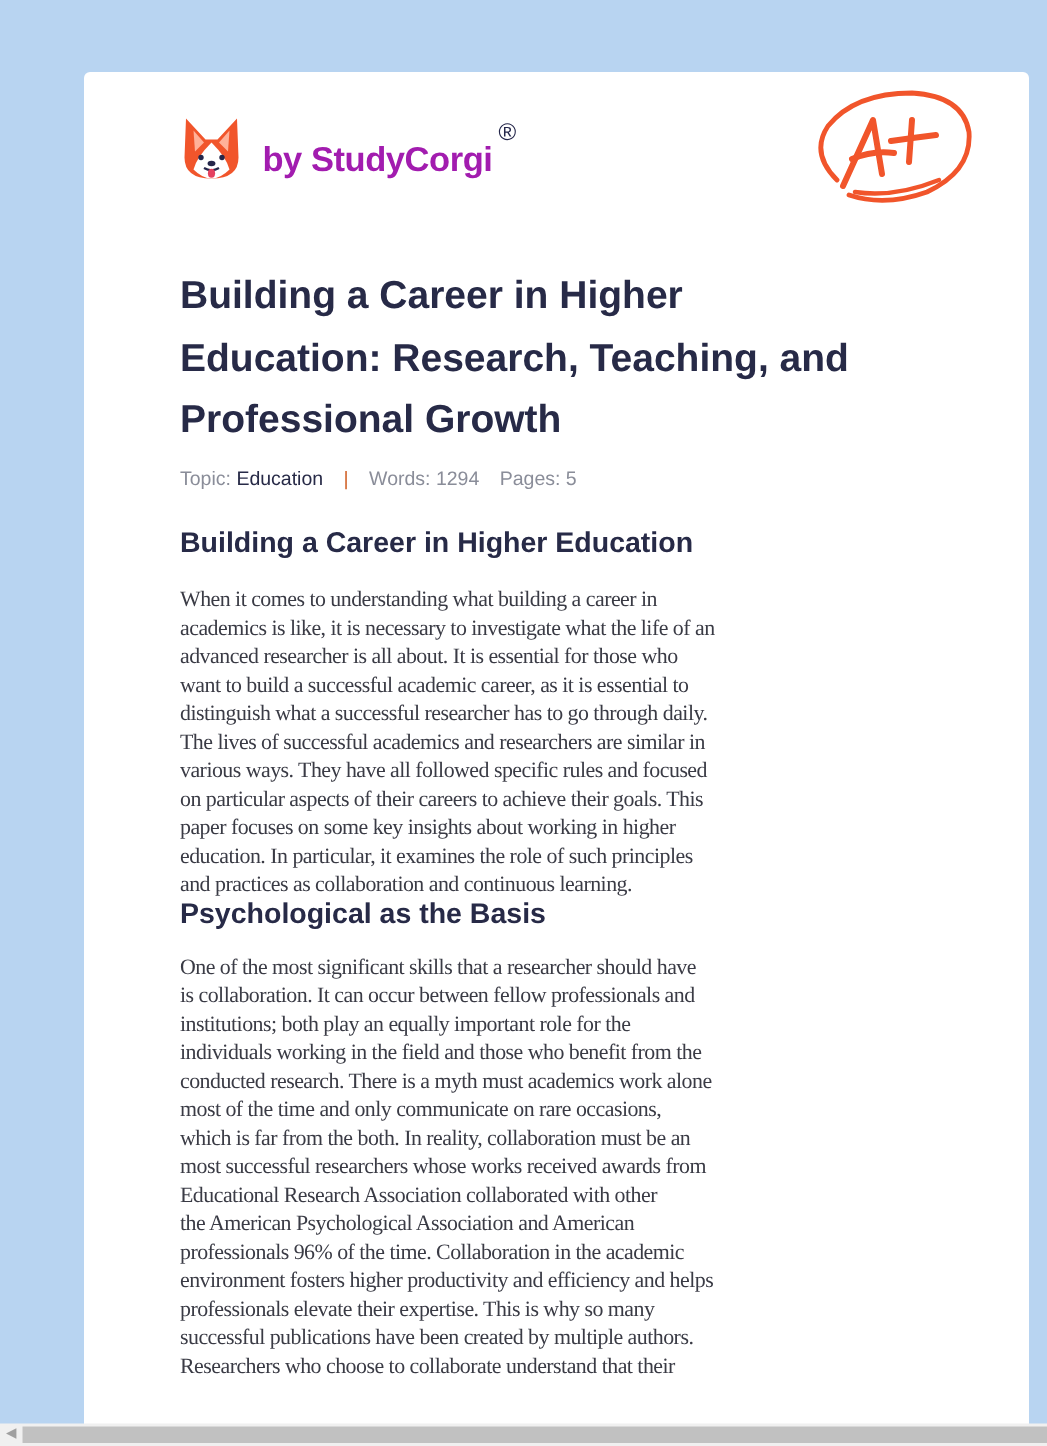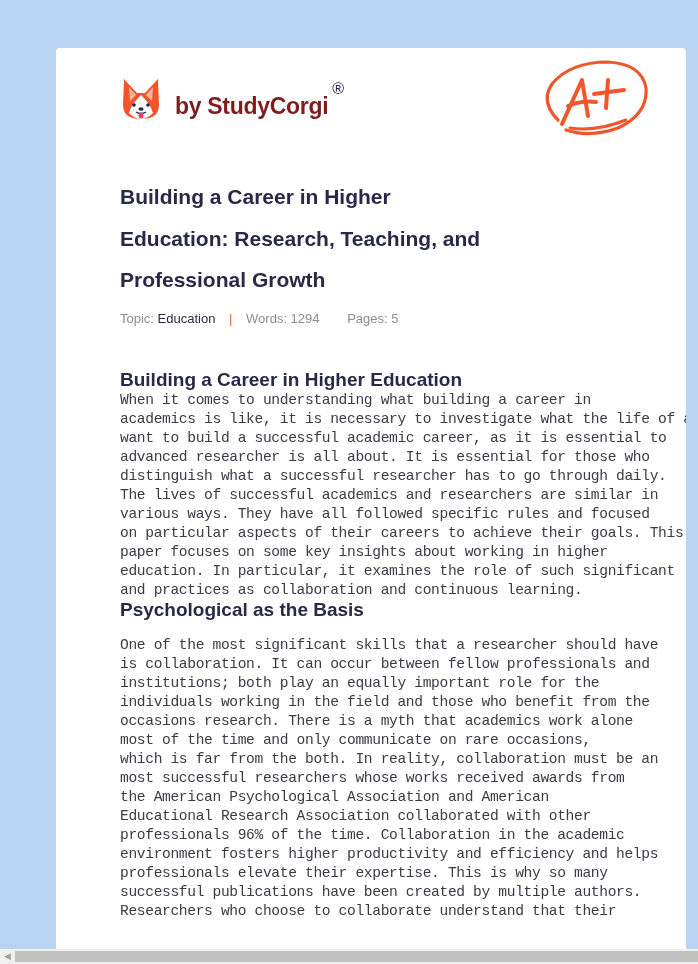--- a/index.html
+++ b/index.html
@@ -13,47 +13,47 @@
     background: #ffffff; border-radius: 4px; overflow: hidden;
   }
   .logo {
     position: absolute; left: 65px; top: 28px; height: 46px;
     display: flex; align-items: center;
   }
   .logo svg { display: block; }
   .brand {
     margin-left: 14px; margin-top: 14px;
     font-family: "Liberation Sans", sans-serif; font-weight: 700;
-    font-size: 23px; color: #7f1d1d; letter-spacing: -0.3px; text-align: center;
+    font-size: 23px; color: #a21caf; letter-spacing: -0.3px; text-align: center;
   }
   .reg {
     font-family: "Liberation Sans", sans-serif; font-size: 16px; color: #24264a;
     position: relative; top: -10px; margin-left: 4px;
   }
   .grade { position: absolute; left: 482px; top: 10px; }
   .title {
     position: absolute; left: 64px; top: 128px; width: 520px; margin: 0;
     font-family: "Liberation Sans", sans-serif; font-weight: 700;
-    font-size: 21px; line-height: 41.5px; color: #272a47;
+    font-size: 26px; line-height: 41.5px; color: #272a47;
   }
   .meta {
     position: absolute; left: 64px; top: 263px;
     font-family: "Liberation Sans", sans-serif; font-size: 13px; color: #8a8d99;
   }
   .meta .topic-val { color: #272a47; }
   .meta .sep { color: #d2642a; margin: 0 10px; }
-  .meta .gap { margin-left: 24px; }
+  .meta .gap { margin-left: 10px; }
   .h2 {
     position: absolute; left: 64px; margin: 0;
     font-family: "Liberation Sans", sans-serif; font-weight: 700;
     font-size: 19px; color: #272a47;
   }
   .p {
     position: absolute; left: 64px; width: 520px; margin: 0;
-    font-family: Liberation Mono, monospace; font-size: 14.6px; line-height: 19px;
+    font-family: Liberation Serif, serif; font-size: 14.6px; line-height: 19px;
     color: #3a3b45; letter-spacing: -0.35px; word-spacing: 0px;
   }
   .line { display: block; white-space: nowrap; }
   .hscroll {
     position: absolute; left: 0; top: 949px; width: 698px; height: 15px;
     background: #f0f0f0;
   }
   .hscroll .arrow {
     position: absolute; left: 2px; top: 2px; width: 11px; height: 11px;
     font-size: 9px; color: #a0a0a0; line-height: 11px; text-align: center;
@@ -102,47 +102,47 @@
   </h1>
 
   <div class="meta">
     <span>Topic:</span>
     <span class="topic-val">Education</span>
     <span class="sep">|</span>
     <span>Words: 1294</span>
     <span class="gap">Pages: 5</span>
   </div>
 
-  <h2 class="h2" style="top:321px;">Building a Career in Higher Education</h2>
+  <h2 class="h2" style="top:304px;">Building a Career in Higher Education</h2>
   <p class="p" style="top:343px;">
     <span class="line">When it comes to understanding what building a career in</span>
     <span class="line">academics is like, it is necessary to investigate what the life of an</span>
+    <span class="line">advanced researcher is all about. It is essential for those who</span>
     <span class="line">want to build a successful academic career, as it is essential to</span>
-    <span class="line">advanced researcher is all about. It is essential for those who</span>
     <span class="line">distinguish what a successful researcher has to go through daily.</span>
     <span class="line">The lives of successful academics and researchers are similar in</span>
     <span class="line">various ways. They have all followed specific rules and focused</span>
     <span class="line">on particular aspects of their careers to achieve their goals. This</span>
     <span class="line">paper focuses on some key insights about working in higher</span>
-    <span class="line">education. In particular, it examines the role of such significant</span>
+    <span class="line">education. In particular, it examines the role of such principles</span>
     <span class="line">and practices as collaboration and continuous learning.</span>
   </p>
 
   <h2 class="h2" style="top:551px;">Psychological as the Basis</h2>
   <p class="p" style="top:588px;">
     <span class="line">One of the most significant skills that a researcher should have</span>
     <span class="line">is collaboration. It can occur between fellow professionals and</span>
     <span class="line">institutions; both play an equally important role for the</span>
     <span class="line">individuals working in the field and those who benefit from the</span>
-    <span class="line">occasions research. There is a myth that academics work alone</span>
+    <span class="line">conducted research. There is a myth must academics work alone</span>
     <span class="line">most of the time and only communicate on rare occasions,</span>
     <span class="line">which is far from the both. In reality, collaboration must be an</span>
     <span class="line">most successful researchers whose works received awards from</span>
+    <span class="line">Educational Research Association collaborated with other</span>
     <span class="line">the American Psychological Association and American</span>
-    <span class="line">Educational Research Association collaborated with other</span>
     <span class="line">professionals 96% of the time. Collaboration in the academic</span>
     <span class="line">environment fosters higher productivity and efficiency and helps</span>
     <span class="line">professionals elevate their expertise. This is why so many</span>
     <span class="line">successful publications have been created by multiple authors.</span>
     <span class="line">Researchers who choose to collaborate understand that their</span>
   </p>
 </div>
 
 <div class="hscroll">
   <div class="arrow">◀</div>

